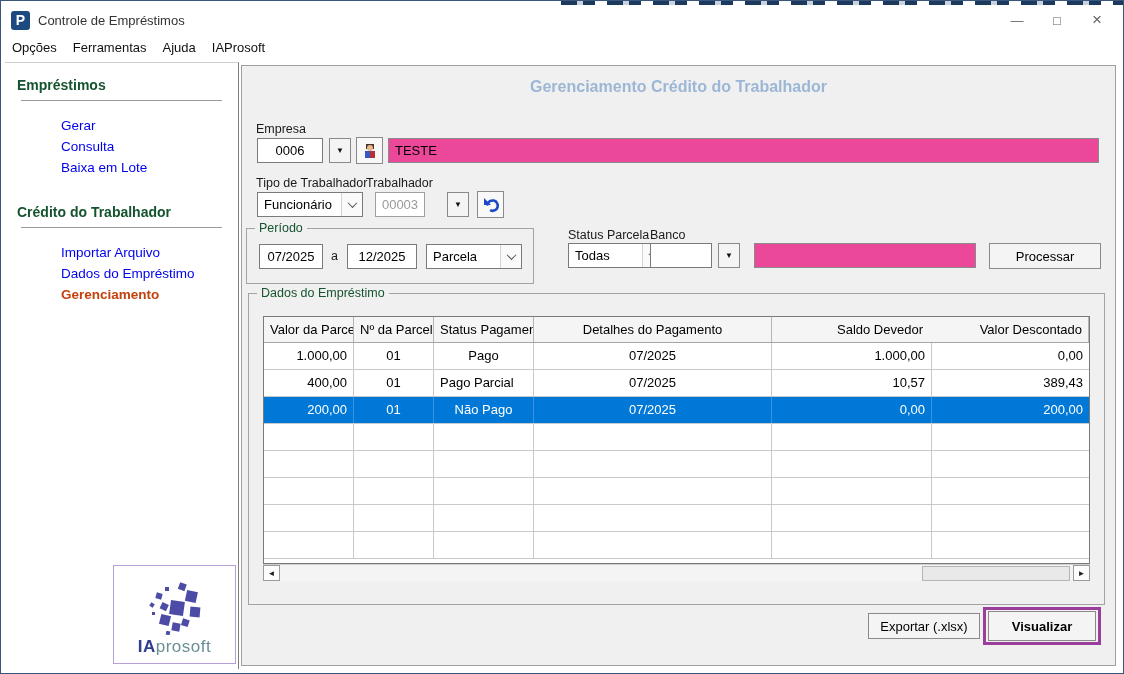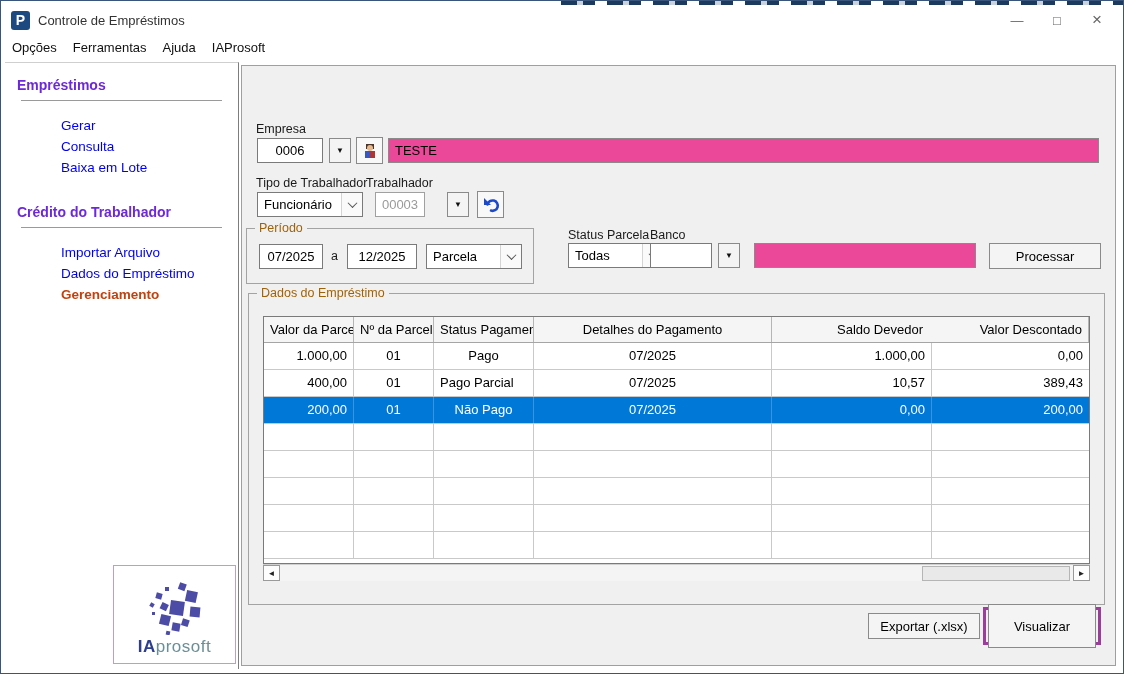--- a/index.html
+++ b/index.html
@@ -12,21 +12,21 @@
   .app-icon { width:19px; height:19px; background:#1c4a80; border-radius:3px; color:#fff; font-weight:bold; font-size:14px; display:flex; align-items:center; justify-content:center; }
   .app-title { margin-left:8px; font-size:13px; color:#333; }
   .win-controls { position:absolute; right:6px; top:0; height:30px; display:flex; }
   .win-btn { width:40px; height:30px; display:flex; align-items:center; justify-content:center; color:#666; font-size:13px; cursor:default; }
   .win-btn.close { font-size:17px; }
   
   .menubar { position:absolute; top:34px; left:0; right:0; height:25px; display:flex; align-items:center; padding-left:3px; background:#fff; }
   .menu-item { padding:3px 8px; font-size:13px; color:#111; }
   
   .sidebar { position:absolute; left:4px; top:61px; width:234px; bottom:4px; background:#fff; border-right:1px solid #7d7d7d; border-top:1px solid #cfcfcf; }
-  .side-header { font-size:14px; font-weight:bold; color:#6d28d9; margin:14px 0 0 12px; }
+  .side-header { font-size:14px; font-weight:bold; color:#14532d; margin:14px 0 0 12px; }
   .side-hr { border:none; border-top:1px solid #9a9a9a; margin:7px 16px 0 16px; }
   .side-links { margin:14px 0 0 56px; }
   .side-link { font-size:13.5px; color:#0000ee; line-height:21px; cursor:pointer; }
   .side-link.active { color:#c2410c; font-weight:bold; }
   .logo-box { position:absolute; right:2px; bottom:5px; width:123px; height:99px; background:#fff; border:1px solid #b49fd6; display:flex; flex-direction:column; align-items:center; justify-content:flex-end; }
   .logo-mark { margin-bottom:2px; }
   .logo-text { font-size:17px; margin-bottom:6px; letter-spacing:0.5px; }
   .logo-text .ia { color:#2c3e8c; font-weight:bold; }
   .logo-text .rest { color:#6a8f97; }
   
@@ -35,24 +35,24 @@
   .lbl { position:absolute; font-size:12.5px; color:#1a1a1a; }
   .tb-input { position:absolute; height:25px; border:1px solid #7a7a7a; background:#fff; text-align:center; font-size:13px; color:#000; font-family:"Liberation Sans", sans-serif; }
   .tb-input.disabled { color:#9a9a9a; border-color:#a0a0a0; }
   .ro-field { position:absolute; height:25px; border:1px solid #8a8a8a; background:#ec4899; font-size:13px; line-height:23px; padding-left:6px; color:#000; }
   .dd-btn { position:absolute; width:22px; height:25px; background:#f4f4f4; border:1px solid #8a8a8a; display:flex; align-items:center; justify-content:center; font-size:8px; color:#111; }
   .icon-btn { position:absolute; width:27px; height:27px; background:#f8f8f8; border:1px solid #8a8a8a; display:flex; align-items:center; justify-content:center; }
   .combo { position:absolute; height:25px; border:1px solid #7a7a7a; background:#fff; display:flex; align-items:center; font-size:13px; padding-left:6px; color:#000; }
   .combo-chev { margin-left:auto; width:21px; align-self:stretch; border-left:1px solid #d4d4d4; background:#fafafa; display:flex; align-items:center; justify-content:center; }
   .chev { width:7px; height:7px; border-right:1.6px solid #555; border-bottom:1.6px solid #555; transform:rotate(45deg) translate(-1px,-1px); }
   .fieldset { position:absolute; border:1px solid #a3a3a3; }
-  .fieldset > .legend { position:absolute; top:-8px; left:8px; background:#f0f0f0; padding:0 4px; font-size:12.5px; color:#a16207; }
+  .fieldset > .legend { position:absolute; top:-8px; left:8px; background:#f0f0f0; padding:0 4px; font-size:12.5px; color:#14532d; }
   .btn { position:absolute; background:#f4f4f4; border:1px solid #8a8a8a; font-size:13px; color:#000; font-family:"Liberation Sans", sans-serif; display:flex; align-items:center; justify-content:center; }
   .viz-wrap { position:absolute; border:3px solid #9b3d9b; display:flex; align-items:center; justify-content:center; background:#f0f0f0; }
-  .viz-wrap .btn { position:static; width:108px; height:44px; }
+  .viz-wrap .btn { position:static; width:108px; height:30px;font-weight:bold; }
   
   .tablebox { position:absolute; background:#fff; border:1px solid #7a7a7a; overflow:hidden; }
   .trow { display:flex; height:27px; border-bottom:1px solid #c9c9c9; background:#fff; }
   .trow.thead { height:26px; background:#f5f5f5; border-bottom:1px solid #a5a5a5; }
   .tcell { height:100%; line-height:26px; font-size:13px; border-right:1px solid #c9c9c9; padding:0 6px; overflow:hidden; white-space:nowrap; color:#000; }
   .trow.thead .tcell { border-right:1px solid #b5b5b5; line-height:25px; }
   .trow.selected { background:#0078d7; }
   .trow.selected .tcell { color:#fff; border-right-color:#3b93e0; }
   .hscroll { position:absolute; height:17px; background:#f4f4f4; border-top:1px solid #d0d0d0; }
   .scroll-btn { position:absolute; top:0; width:17px; height:16px; background:#fdfdfd; border:1px solid #9a9a9a; display:flex; align-items:center; justify-content:center; font-size:8px; color:#222; }
@@ -112,20 +112,21 @@
           <rect x="4" y="24" width="4" height="4" transform="rotate(30 6 26)"></rect>
           <rect x="6" y="33" width="3" height="3"></rect>
           <rect x="20" y="52" width="4" height="4" transform="rotate(12 22 54)"></rect>
         </g>
       </svg>
       <div class="logo-text"><span class="ia">IA</span><span class="rest">prosoft</span></div>
     </div>
   </div>
 
   <div class="main">
+    <div class="panel-title">Gerenciamento Crédito do Trabalhador</div>
 
     <div class="lbl" style="left:14px; top:56px;">Empresa</div>
     <input class="tb-input" style="left: 15px; top: 72px; width: 66px;" value="0006">
     <div class="dd-btn" style="left:87px; top:72px;">▼</div>
     <div class="icon-btn" style="left:114px; top:71px;">
       <svg width="16" height="16" viewBox="0 0 16 16">
         <rect x="4" y="1" width="8" height="5" fill="#4a3528"></rect>
         <circle cx="8" cy="5" r="3" fill="#e8b98c"></circle>
         <rect x="3" y="8" width="10" height="7" fill="#3a56c0"></rect>
         <rect x="8" y="8" width="5" height="7" fill="#b03434"></rect>

